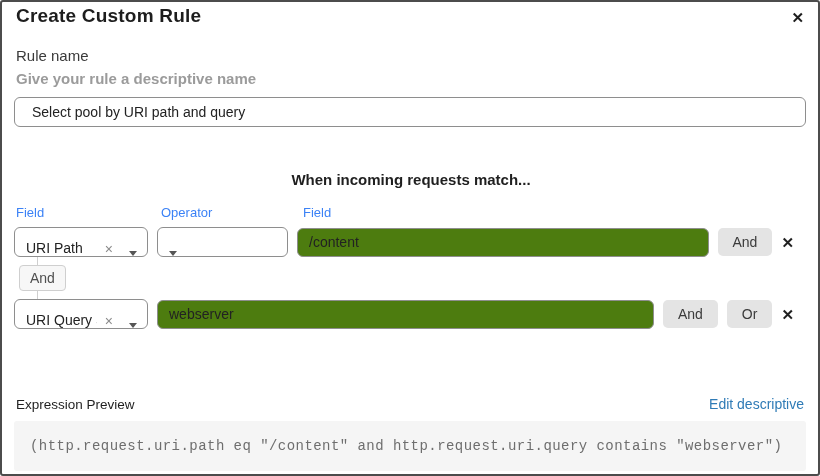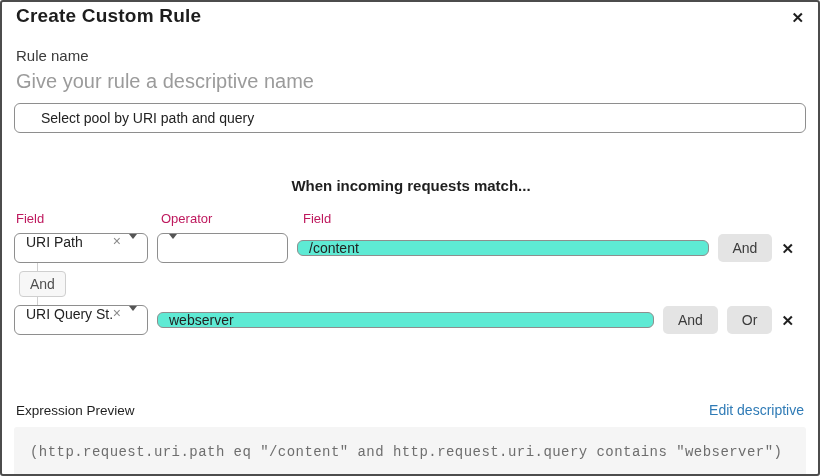--- a/index.html
+++ b/index.html
@@ -41,70 +41,72 @@
     line-height: 20px;
     font-family: "Liberation Sans", sans-serif;
   }
   
   .field-label {
     font-size: 15px;
     color: #3a3a3a;
     margin: 20px 0 0 2px;
   }
   .hint {
-    font-size: 20px;
+    font-size: 15px;
     color: #9b9b9b;
     margin: 6px 0 0 2px;
+    font-weight: bold;
   }
   .rule-input {
     width: 100%;
     height: 30px;
     margin-top: 10px;
     border: 1px solid #8e8e8e;
     border-radius: 6px;
-    padding: 0 26px;
+    padding: 0 17px;
     font-size: 14px;
     color: #222;
     font-family: "Liberation Sans", sans-serif;
     outline: none;
     background: #fff;
   }
   
   .match-heading {
     font-size: 15px;
     font-weight: 700;
     color: #1f1f1f;
     margin: 44px 0 0 2px;
     text-align: center;
   }
   .col-labels {
     display: flex;
     gap: 11px;
     margin: 17px 0 7px 2px;
     font-size: 13px;
-    color: #be185d;
+    color: #3b82f6;
   }
   .col-labels .c1 { width: 134px; }
   .col-labels .c2 { width: 131px; }
   .col-labels .c3 { flex: 1; }
   .cond-row {
     display: flex;
     align-items: center;
     gap: 9px;
   }
   .select {
     height: 30px;
     border: 1px solid #8e8e8e;
     border-radius: 6px;
     background: #fff;
     display: flex;
-    align-items: flex-start;
+    align-items: flex-end;
     padding: 0 10px 0 11px;
     cursor: pointer;
     flex: none;
+    gap: 8px;
   }
   .select.w-field { width: 134px; }
   .select.w-op { width: 131px; }
   .sel-text {
     flex: 1;
     font-size: 14px;
     color: #222;
     white-space: nowrap;
     overflow: hidden;
   }
@@ -116,30 +118,30 @@
     cursor: pointer;
   }
   .caret {
     width: 0; height: 0;
     border-left: 4.5px solid transparent;
     border-right: 4.5px solid transparent;
     border-top: 5.5px solid #555;
   }
   .val-input {
     flex: 1;
-    height: 16px;
+    height: 29px;
     border: 1px solid #8e8e8e;
     border-radius: 6px;
     padding: 0 11px;
     font-size: 14px;
     color: #222;
     font-family: "Liberation Sans", sans-serif;
     outline: none;
     min-width: 60px;
-    background: #5eead4;
+    background: #4d7c0f;
   }
   .andor-btn {
     height: 28px;
     padding: 0 15px;
     background: #e4e4e4;
     border: none;
     border-radius: 5px;
     font-size: 14px;
     color: #3b3b3b;
     cursor: pointer;

